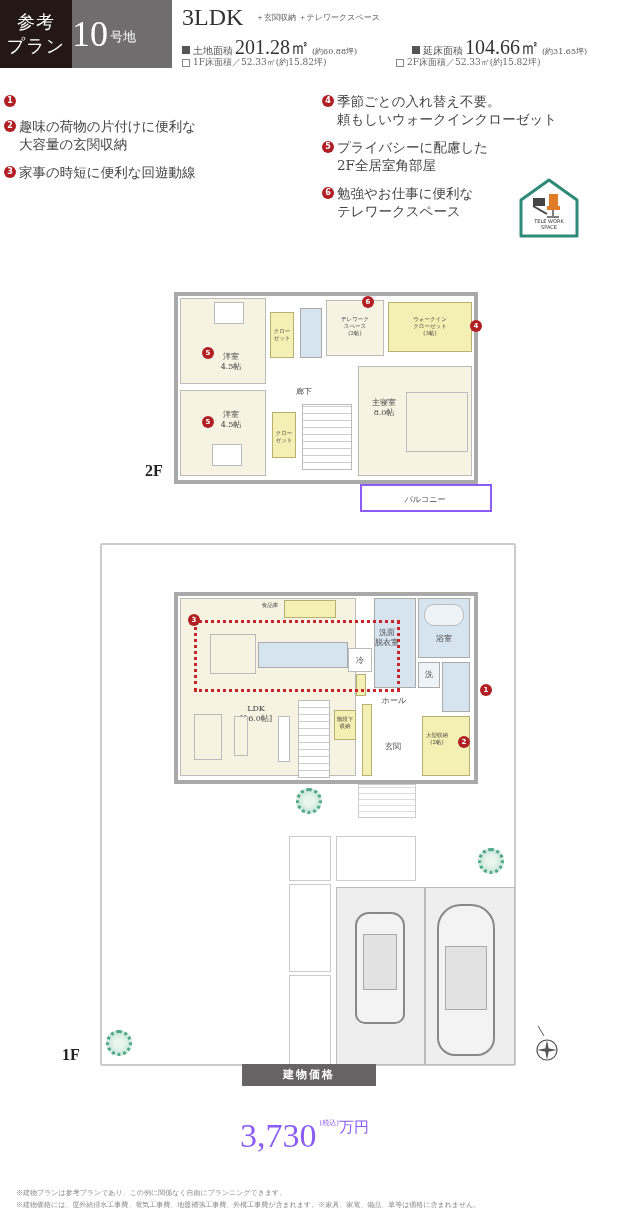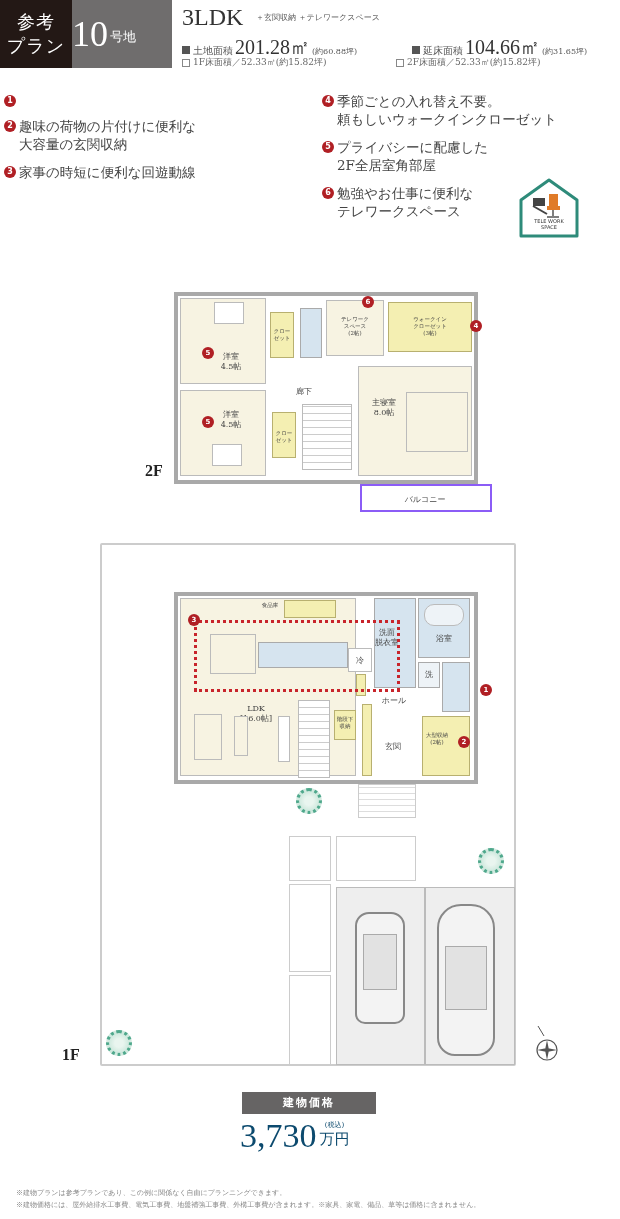--- a/index.html
+++ b/index.html
@@ -33,24 +33,24 @@
   .mk { position: absolute; width: 12px; height: 12px; border-radius: 50%; background: #b01f24; color: #fff; font-size: 7px; line-height: 12px; text-align: center; font-family: "DejaVu Sans", sans-serif; font-weight: bold; }
   .floorlbl { font-size: 16px; font-weight: bold; font-family: "Liberation Serif", serif; color: #222; }
   .site { left: 100px; top: 543px; width: 416px; height: 523px; border: 2px solid #ccc; border-radius: 2px; }
   .tree { position: absolute; width: 26px; height: 26px; border-radius: 50%; border: 3px dotted #4fa88c; background: radial-gradient(circle, #e9f5ef 30%, #cfe9de 70%); }
   .park { position: absolute; background: #eee; border: 1px solid #bbb; }
   .car { position: absolute; border: 2px solid #888; border-radius: 14px 14px 10px 10px; background: #f3f3f3; }
   .car .win { position: absolute; left: 6px; right: 6px; background: #e2e2e2; border: 1px solid #aaa; }
   .pave { position: absolute; border: 1px solid #ccc; background: #fff; }
   .loop { position: absolute; border: 3px dotted #c8242b; }
   
-  .price-tag { left: 242px; top: 1092px; width: 134px; height: 22px; background: #666464; color: #fff; font-size: 11px; text-align: center; line-height: 22px; letter-spacing: 2px; font-weight: bold; }
-  .price { left: 240px; top: 1118px; display: flex; align-items: center; color: #0c4a6e; }
+  .price-tag { left: 242px; top: 1064px; width: 134px; height: 22px; background: #666464; color: #fff; font-size: 11px; text-align: center; line-height: 22px; letter-spacing: 2px; font-weight: bold; }
+  .price { left: 240px; top: 1118px; display: flex; align-items: flex-start; color: #8b5cf6; }
   .price .v { font-size: 34px; font-family: "Liberation Serif", serif; line-height: 36px; }
-  .price .u { display: flex; flex-direction: column; margin-left: 3px; padding-bottom: 3px; }
+  .price .u { display: flex; flex-direction: row; margin-left: 3px; padding-bottom: 3px; }
   .price .tax { font-size: 7px; text-align: center; }
   .price .yen { font-size: 15px; }
   .note { left: 16px; font-size: 7px; color: #888; white-space: nowrap; }
 </style>
 </head>
 <body>
 
 <div class="abs hdr-a">
   <div>参考</div>
   <div>プラン</div>

